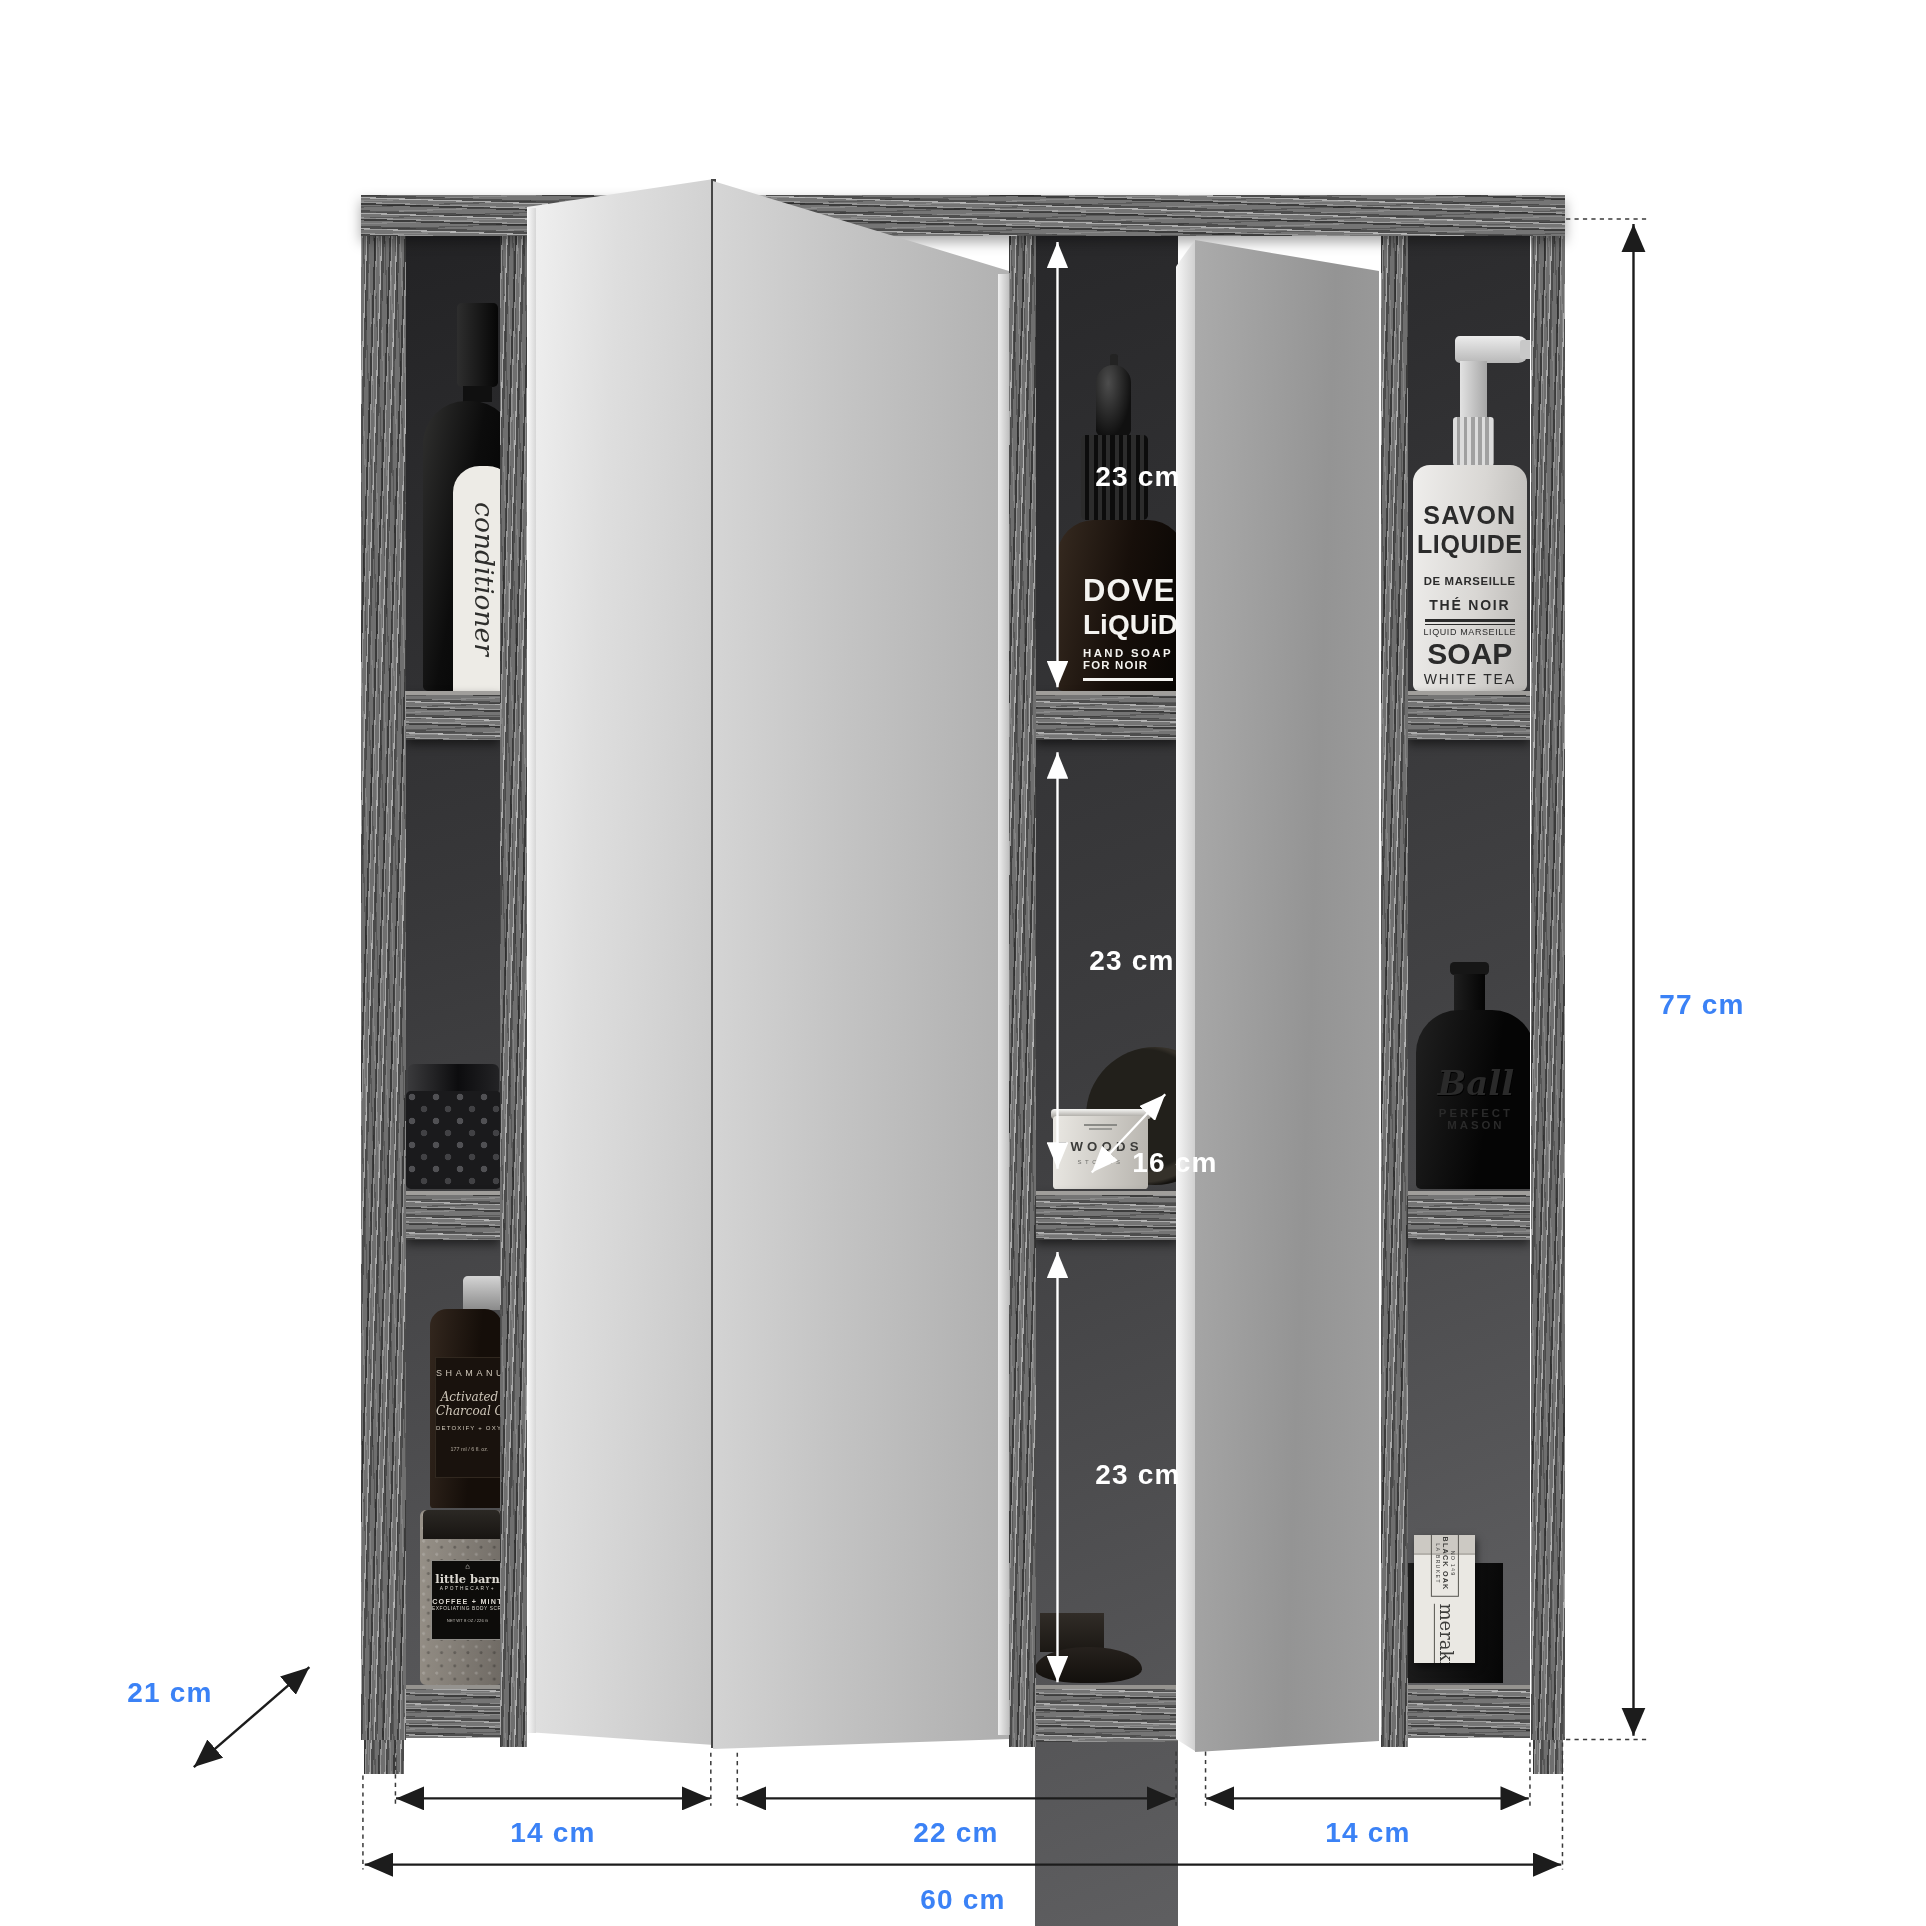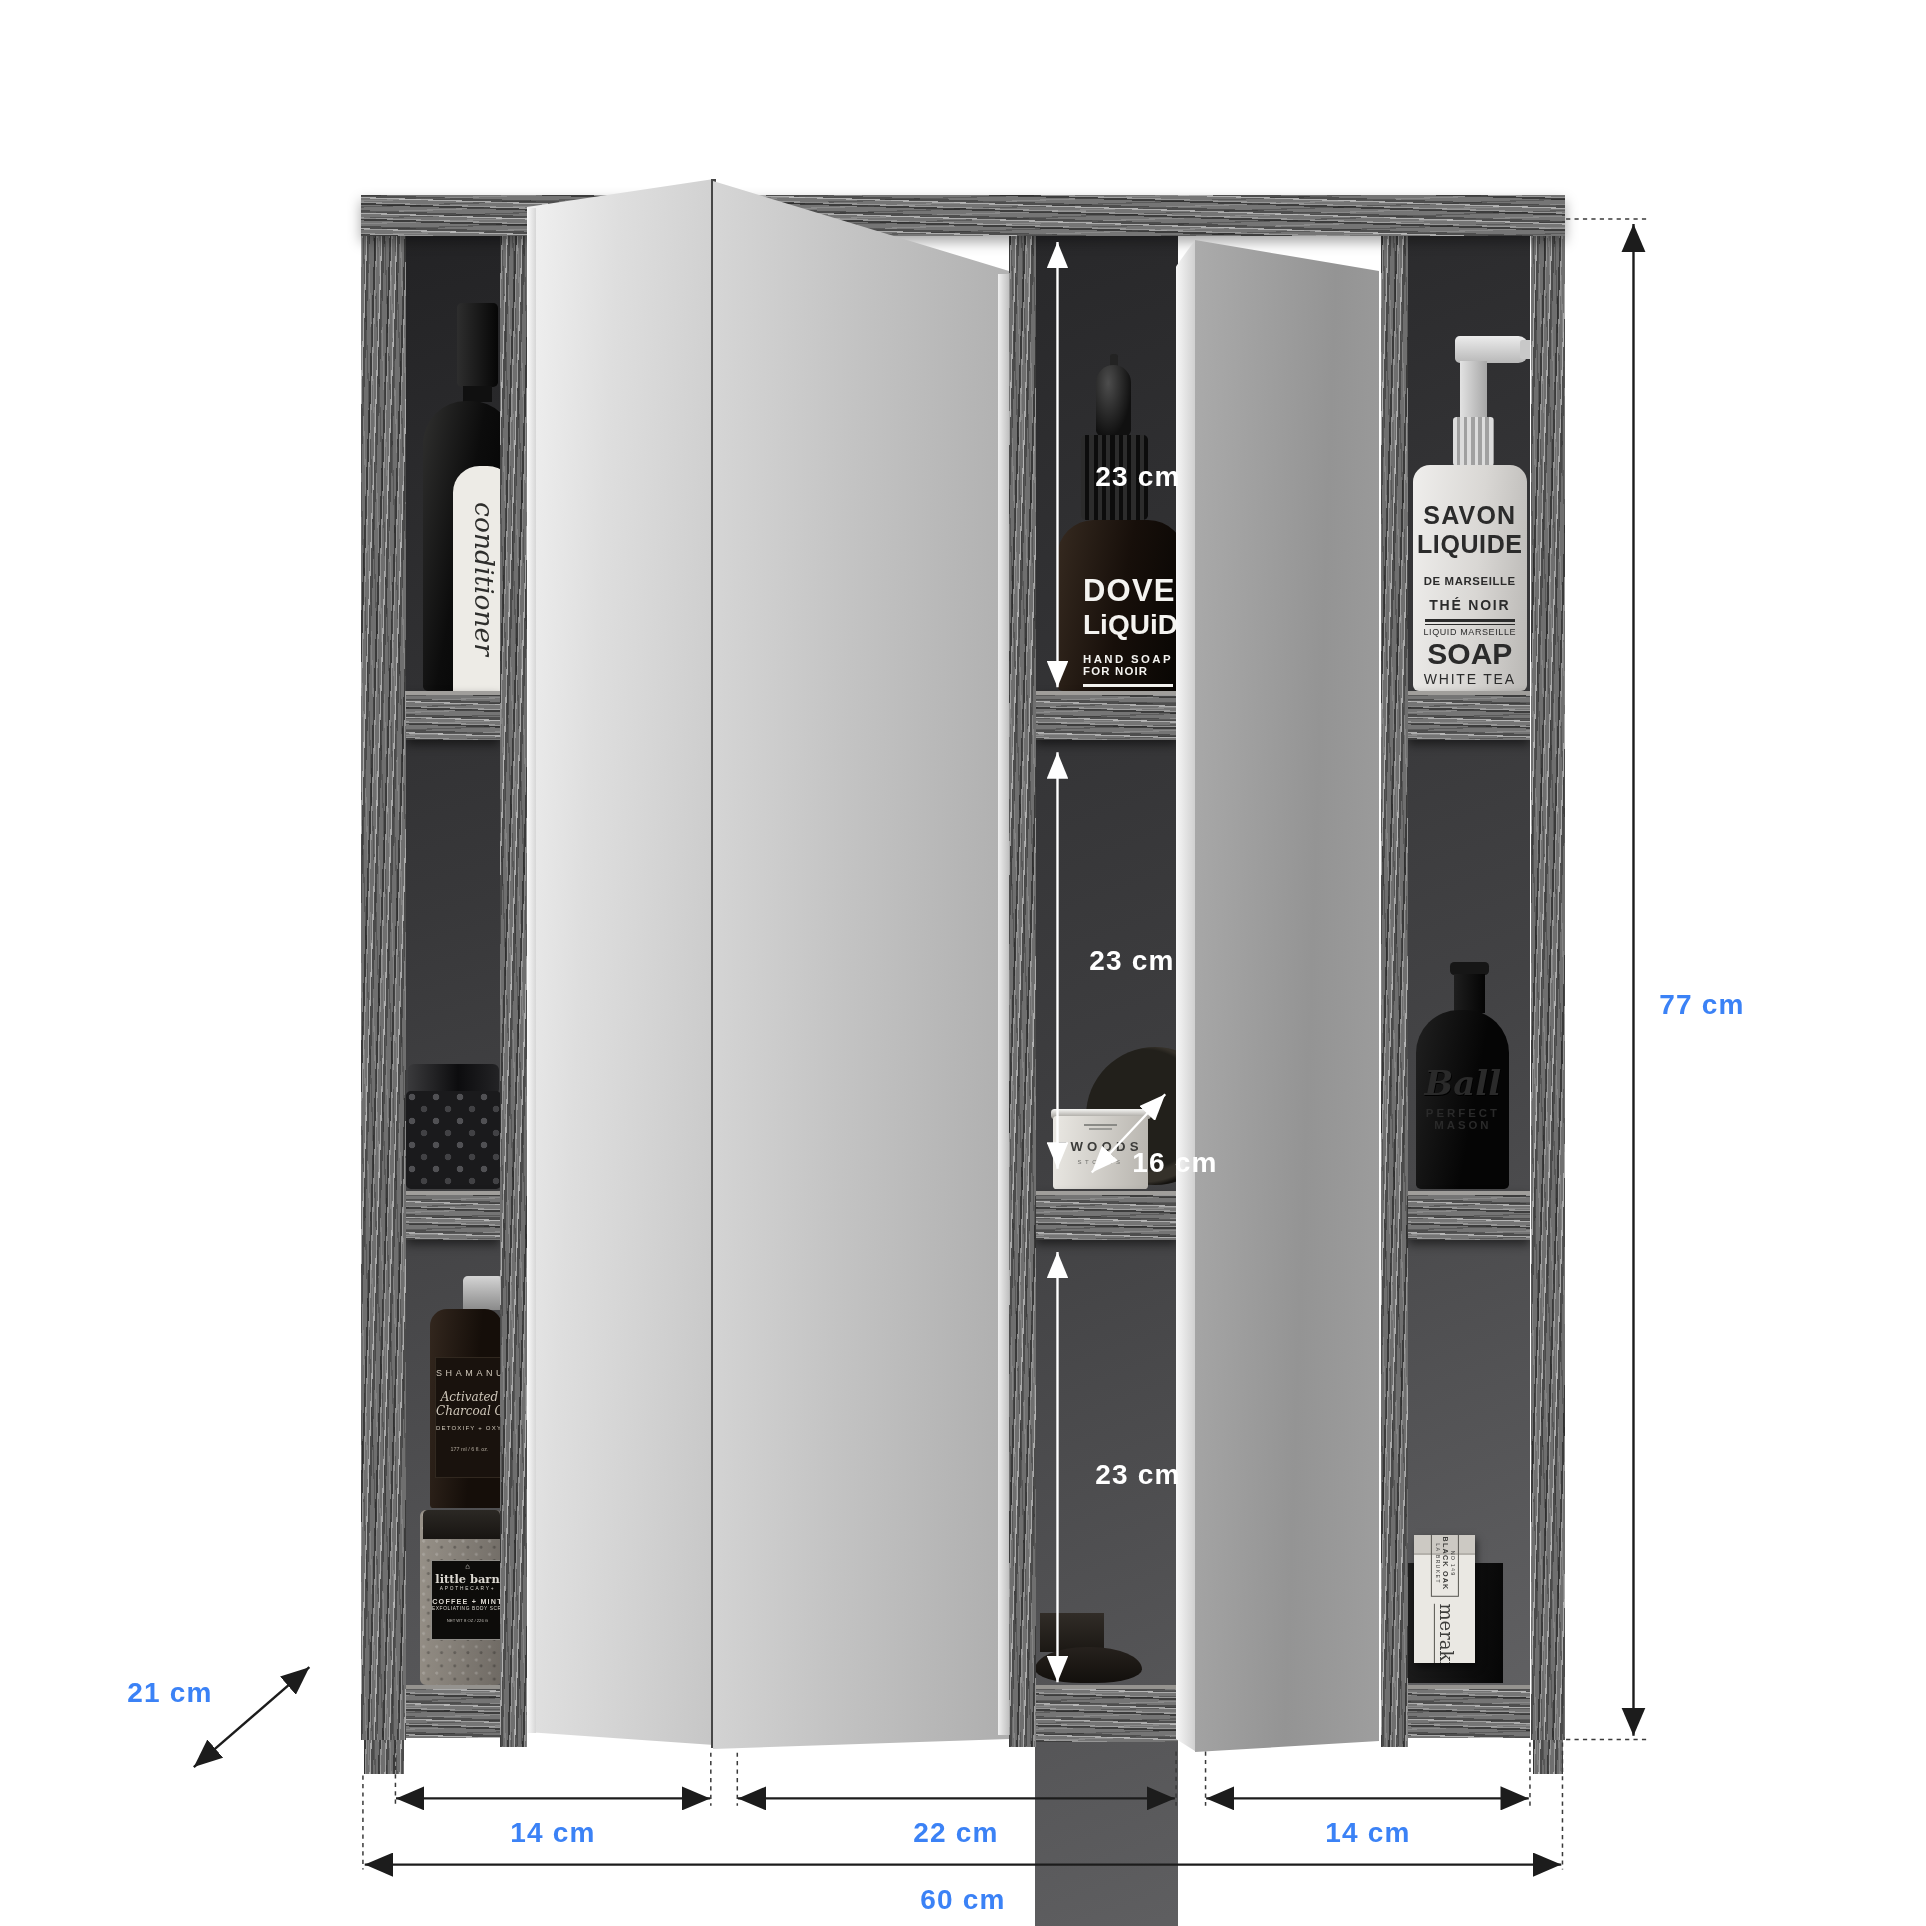--- a/index.html
+++ b/index.html
@@ -96,21 +96,21 @@
 
   <div class="interior" style="left:1035px;top:236px;width:143px;height:1840px;background:linear-gradient(160deg,#28282a 0%,#3d3d3f 45%,#646466 100%)">
 
     <div class="abs" style="left:75px;top:118px;width:8.4px;height:14.4px;border-radius:3px;background:#232323"></div>
     <div class="abs" style="left:61px;top:129px;width:35px;height:71px;border-radius:18px 18px 6px 6px;background:radial-gradient(ellipse at 35% 25%,#4d4d4d,#101010 72%)"></div>
     <div class="abs" style="left:46px;top:199px;width:67px;height:85px;border-radius:4.8px;background:repeating-linear-gradient(90deg,#2c2c2c 0 4.2px,#0c0c0c 4.2px 8.4px)"></div>
     <div class="abs" style="left:21.7px;top:284px;width:128px;height:171px;border-radius:37px 37px 6px 6px;background:linear-gradient(100deg,#362a20 0%,#170f0a 50%,#070503 100%)"></div>
     <div class="abs" style="left:48px;top:337px;width:102px;color:#f4f3f0;overflow:hidden">
       <div class="nw" style="font-weight:bold;font-size:31px;letter-spacing:1.2px">DOVE</div>
       <div class="nw" style="font-weight:bold;font-size:28px">LiQUiD</div>
-      <div class="nw" style="font-weight:bold;font-size:11.4px;letter-spacing:2.4px;margin-top:12px">HAND SOAP</div>
+      <div class="nw" style="font-weight:bold;font-size:11.4px;letter-spacing:2.4px;margin-top:6px">HAND SOAP</div>
       <div class="nw" style="font-weight:bold;font-size:11.4px;letter-spacing:1.2px">FOR NOIR</div>
       <div style="width:90px;height:2.4px;background:#f4f3f0;margin:7.2px 0"></div>
       <div class="nw" style="font-weight:bold;font-size:13.2px">BASED ON OL</div>
       <div class="nw" style="font-weight:bold;font-size:13.2px">AND CAVA GR</div>
       <div class="nw" style="font-size:7.2px;opacity:.65;margin-top:9.6px">alc. vol % &lt;3.7 because of</div>
     </div>
 
     <div class="shelf wood-h" style="top:455px"></div>
 
     <div class="abs" style="left:51px;top:811px;width:138px;height:138px;border-radius:50%;background:radial-gradient(circle at 42% 45%,#22201b 0 54%,#35312a 58% 66%,#14120f 70% 100%)"></div>
@@ -147,21 +147,21 @@
       <div style="width:90px;height:1.2px;background:#2b2b2b;margin:0 auto"></div>
       <div class="nw" style="font-size:9px;letter-spacing:0.6px;margin-top:2px">LIQUID MARSEILLE</div>
       <div class="nw" style="font-weight:bold;font-size:30px">SOAP</div>
       <div class="nw" style="font-size:14px;letter-spacing:1.8px">WHITE TEA</div>
     </div>
 
     <div class="shelf wood-h" style="top:455px"></div>
 
     <div class="abs" style="left:42px;top:726px;width:39px;height:13.2px;border-radius:4.2px;background:#161616"></div>
     <div class="abs" style="left:46px;top:738px;width:31px;height:39px;background:linear-gradient(90deg,#1e1e1e,#040404)"></div>
-    <div class="abs ctr" style="left:8.4px;top:774px;width:93px;height:179px;border-radius:43px 43px 4.8px 4.8px;background:linear-gradient(100deg,#202020 0%,#050505 60%);color:#2a2a2a;overflow:hidden">
+    <div class="abs ctr" style="left:8.4px;top:774px;width:119px;height:179px;border-radius:43px 43px 4.8px 4.8px;background:linear-gradient(100deg,#202020 0%,#050505 60%);color:#2a2a2a;overflow:hidden">
       <div class="nw serif" style="font-style:italic;font-weight:bold;font-size:34px;margin-top:53px;text-shadow:0.6px 0.6px 0.6px #000">Ball</div>
       <div class="nw" style="font-weight:bold;font-size:11.4px;letter-spacing:3px;margin-top:3.6px">PERFECT</div>
       <div class="nw" style="font-weight:bold;font-size:11.4px;letter-spacing:3px">MASON</div>
     </div>
 
     <div class="shelf wood-h" style="top:955px"></div>
 
     <div class="abs" style="left:0px;top:1327px;width:95px;height:120px;background:linear-gradient(95deg,#1d1d1d,#060606)"></div>
     <div class="abs" style="left:6px;top:1299px;width:61px;height:128px;background:linear-gradient(180deg,#ccc9c3 0 18px,#b4b1ab 18px 20.5px,#eae8e3 20.5px);box-shadow:2.4px 3.6px 7.2px rgba(0,0,0,.5);overflow:hidden">
       <div class="rot90" style="display:flex;align-items:center;gap:7.2px;color:#3d3d3b">

